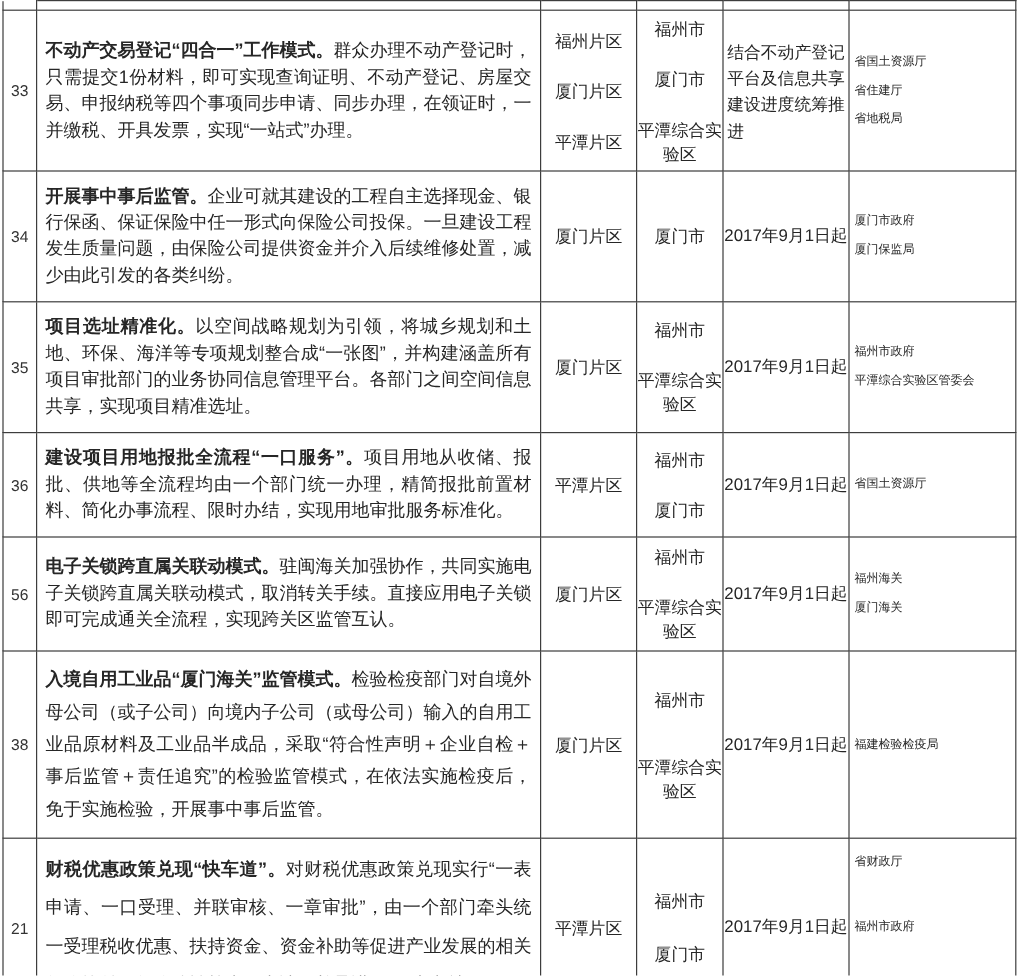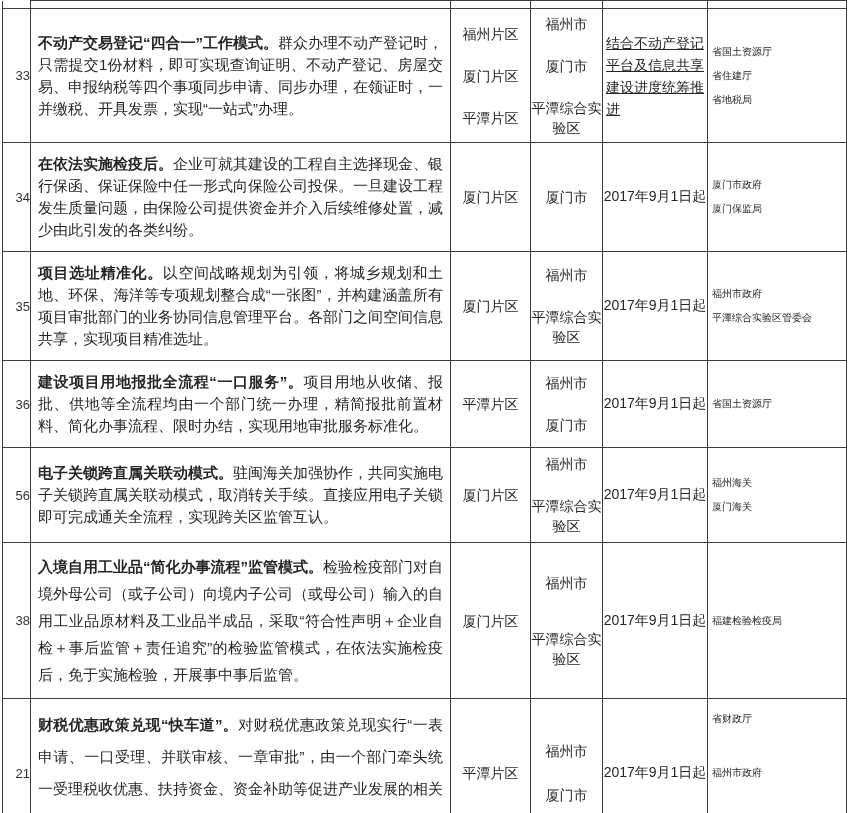--- a/index.html
+++ b/index.html
@@ -29,21 +29,21 @@
   tr.partial-bottom td { border-bottom: none; height: 4px; }
 
   tr.r33 { height: 134px; }
   tr.r34 { height: 105px; }
   tr.r35 { height: 100px; }
   tr.r36 { height: 80px; }
   tr.r37 { height: 95px; }
   tr.r38 { height: 150px; }
   tr.r39 { height: 136px; }
 
-  td.num { text-align: right; font-size: 13px; color: #333333; }
+  td.num { text-align: center; font-size: 13px; color: #333333; }
 
   td.desc { padding: 10px 7px; }
   td.desc p {
     margin: 0;
     text-align: justify;
     font-size: 15px;
     line-height: 22px;
   }
   td.desc b { font-weight: 700; }
   tr.r38 td.desc p { line-height: 27px; }
@@ -60,21 +60,20 @@
   td.timeline {
     text-align: center;
     font-size: 14px;
     white-space: nowrap;
   }
   td.timeline.note {
     white-space: normal;
     text-align: left;
     padding: 0 3px;
     line-height: 22px;
-    text-decoration: underline;
   }
 
   td.depts {
     text-align: left;
     padding-left: 4px;
     padding-right: 2px;
     font-size: 10px;
   }
   td.depts .stack { line-height: 24px; }
   td.depts .stack .item + .item { margin-top: 0; }
@@ -128,21 +127,21 @@
         <div class="item">省国土资源厅</div>
         <div class="item">省住建厅</div>
         <div class="item">省地税局</div>
       </div>
     </td>
   </tr>
 
   <tr class="r34">
     <td class="num">34</td>
     <td class="desc">
-      <p><b>在依法实施检疫后。</b><span>企业可就其建设的工程自主选择现金、银行保函、保证保险中任一形式向保险公司投保。一旦建设工程发生质量问题，由保险公司提供资金并介入后续维修处置，减少由此引发的各类纠纷。</span></p>
+      <p><b>开展事中事后监管。</b><span>企业可就其建设的工程自主选择现金、银行保函、保证保险中任一形式向保险公司投保。一旦建设工程发生质量问题，由保险公司提供资金并介入后续维修处置，减少由此引发的各类纠纷。</span></p>
     </td>
     <td class="zones">
       <div class="stack">
         <div class="item">厦门片区</div>
       </div>
     </td>
     <td class="cities">
       <div class="stack">
         <div class="item">厦门市</div>
       </div>
@@ -226,21 +225,21 @@
       <div class="stack sp0">
         <div class="item">福州海关</div>
         <div class="item">厦门海关</div>
       </div>
     </td>
   </tr>
 
   <tr class="r38">
     <td class="num">38</td>
     <td class="desc">
-      <p><b>入境自用工业品“简化办事流程”监管模式。</b><span>检验检疫部门对自境外母公司（或子公司）向境内子公司（或母公司）输入的自用工业品原材料及工业品半成品，采取“符合性声明＋企业自检＋事后监管＋责任追究”的检验监管模式，在依法实施检疫后，免于实施检验，开展事中事后监管。</span></p>
+      <p><b>入境自用工业品“厦门海关”监管模式。</b><span>检验检疫部门对自境外母公司（或子公司）向境内子公司（或母公司）输入的自用工业品原材料及工业品半成品，采取“符合性声明＋企业自检＋事后监管＋责任追究”的检验监管模式，在依法实施检疫后，免于实施检验，开展事中事后监管。</span></p>
     </td>
     <td class="zones">
       <div class="stack">
         <div class="item">厦门片区</div>
       </div>
     </td>
     <td class="cities">
       <div class="stack sp36">
         <div class="item">福州市</div>
         <div class="item">平潭综合实验区</div>

